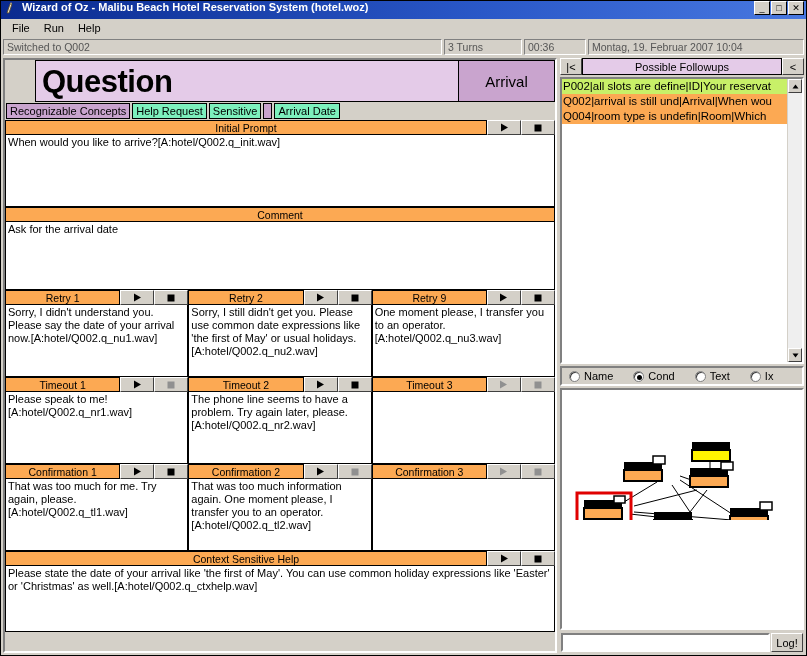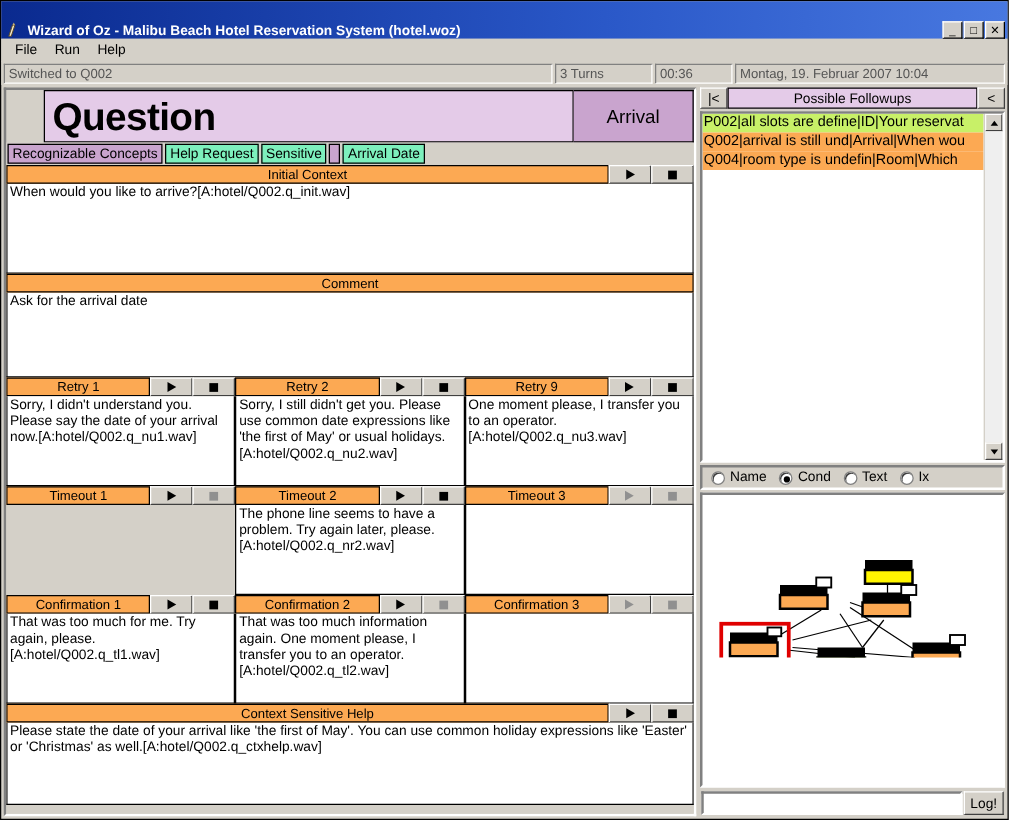--- a/index.html
+++ b/index.html
@@ -15,23 +15,23 @@
   .app {
     width: 807px; height: 656px;
     position: relative;
     background: #d4d0c8;
     border: 1px solid #000;
     display: flex; flex-direction: column;
   }
 
   
   .titlebar {
-    height: 30px;
+    height: 18px;
     background: linear-gradient(to right, #0a2a8f 0%, #2a58c8 60%, #4878e0 100%);
-    display: flex; align-items: flex-end;
+    display: flex; align-items: flex-start;
     padding: 0 2px 0 3px;
     flex: 0 0 auto;
   }
   .title-icon {
     width: 14px; height: 14px;
     margin-right: 4px;
     position: relative;
     flex: 0 0 auto;
   }
   .title-icon svg { display:block; }
@@ -284,21 +284,21 @@
   }
   .vs-track { flex:1 1 auto; background: #efefef; }
 
   .radios {
     flex: 0 0 20px;
     border: 2px solid;
     border-color: #808080 #fff #fff #808080;
     background: #d4d0c8;
     display: flex; align-items: center;
     padding-left: 7px;
-    gap: 10px;
+    gap: 20px;
   }
   .radio {
     display: flex; align-items: center; gap: 4px;
     font-size: 11px; color: #000;
     font-family: "Liberation Sans", sans-serif;
   }
   .radio .dot {
     width: 11px; height: 11px; border-radius: 50%;
     background: #fff;
     border: 1px solid #808080;
@@ -404,21 +404,21 @@
         <div class="tag green">Help Request</div>
         <div class="tag green">Sensitive</div>
         <div class="tag sep"></div>
         <div class="tag green">Arrival Date</div>
       </div>
 
       <div class="sections">
 
         <div class="block-init">
           <div class="sec-bar">
-            <div class="sec-label">Initial Context</div>
+            <div class="sec-label">Initial Prompt</div>
             <div class="mini-btn">
               <svg width="9" height="9" viewBox="0 0 9 9">
                   <polygon points="1,0.5 8,4.5 1,8.5" fill="#000"></polygon>
                 </svg>
             </div>
             <div class="mini-btn">
               <svg width="8" height="8" viewBox="0 0 8 8">
                   <rect x="0.5" y="0.5" width="7" height="7" fill="#000"></rect>
                 </svg>
             </div>
@@ -492,20 +492,21 @@
                 <svg width="9" height="9" viewBox="0 0 9 9">
                     <polygon points="1,0.5 8,4.5 1,8.5" fill="#000"></polygon>
                   </svg>
               </div>
               <div class="mini-btn disabled">
                 <svg width="8" height="8" viewBox="0 0 8 8">
                     <rect x="0.5" y="0.5" width="7" height="7" fill="#909090"></rect>
                   </svg>
               </div>
             </div>
+            <div class="sec-text">Please speak to me![A:hotel/Q002.q_nr1.wav]</div>
           </div>
           <div class="col3">
             <div class="sec-bar">
               <div class="sec-label">Timeout 2</div>
               <div class="mini-btn">
                 <svg width="9" height="9" viewBox="0 0 9 9">
                     <polygon points="1,0.5 8,4.5 1,8.5" fill="#000"></polygon>
                   </svg>
               </div>
               <div class="mini-btn">

